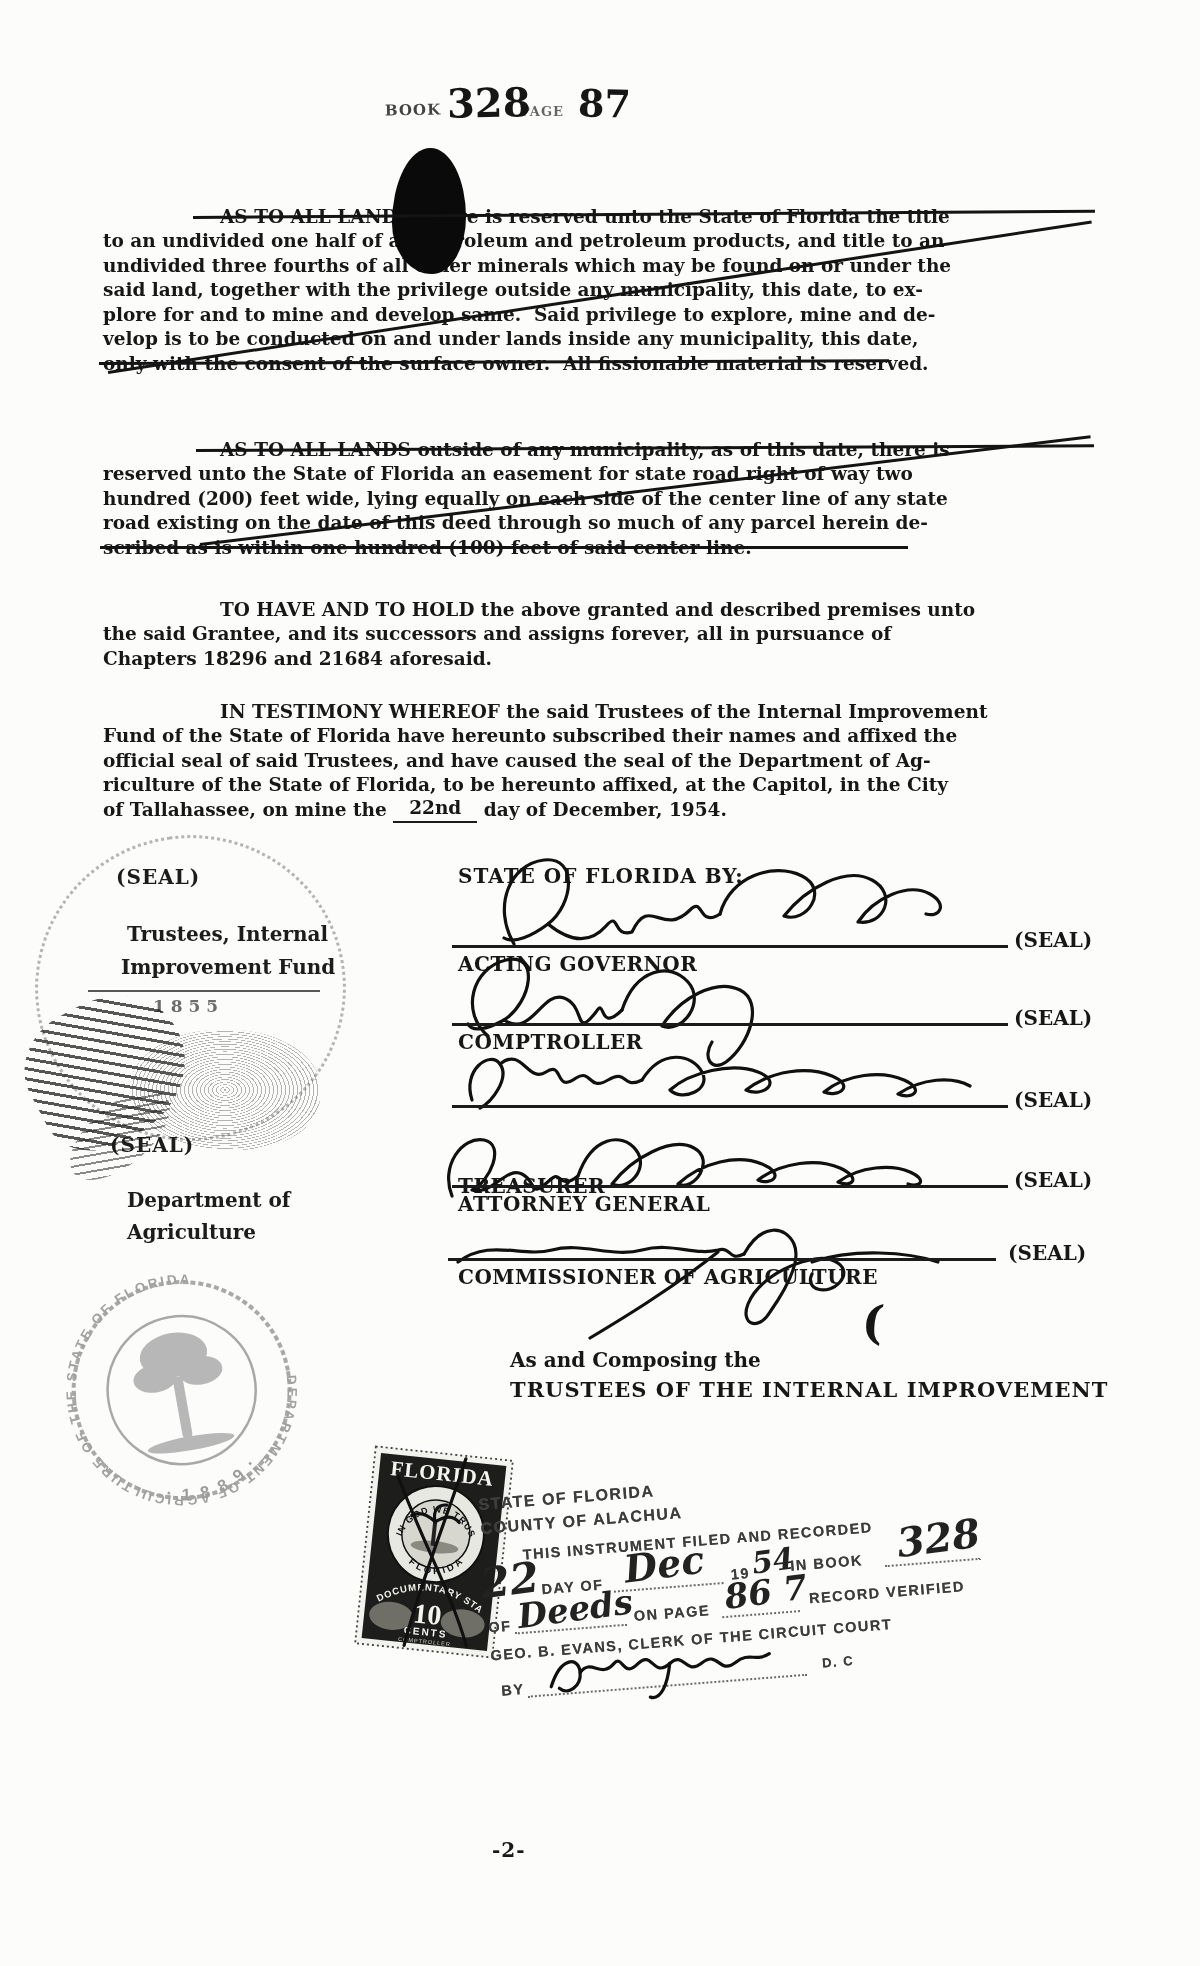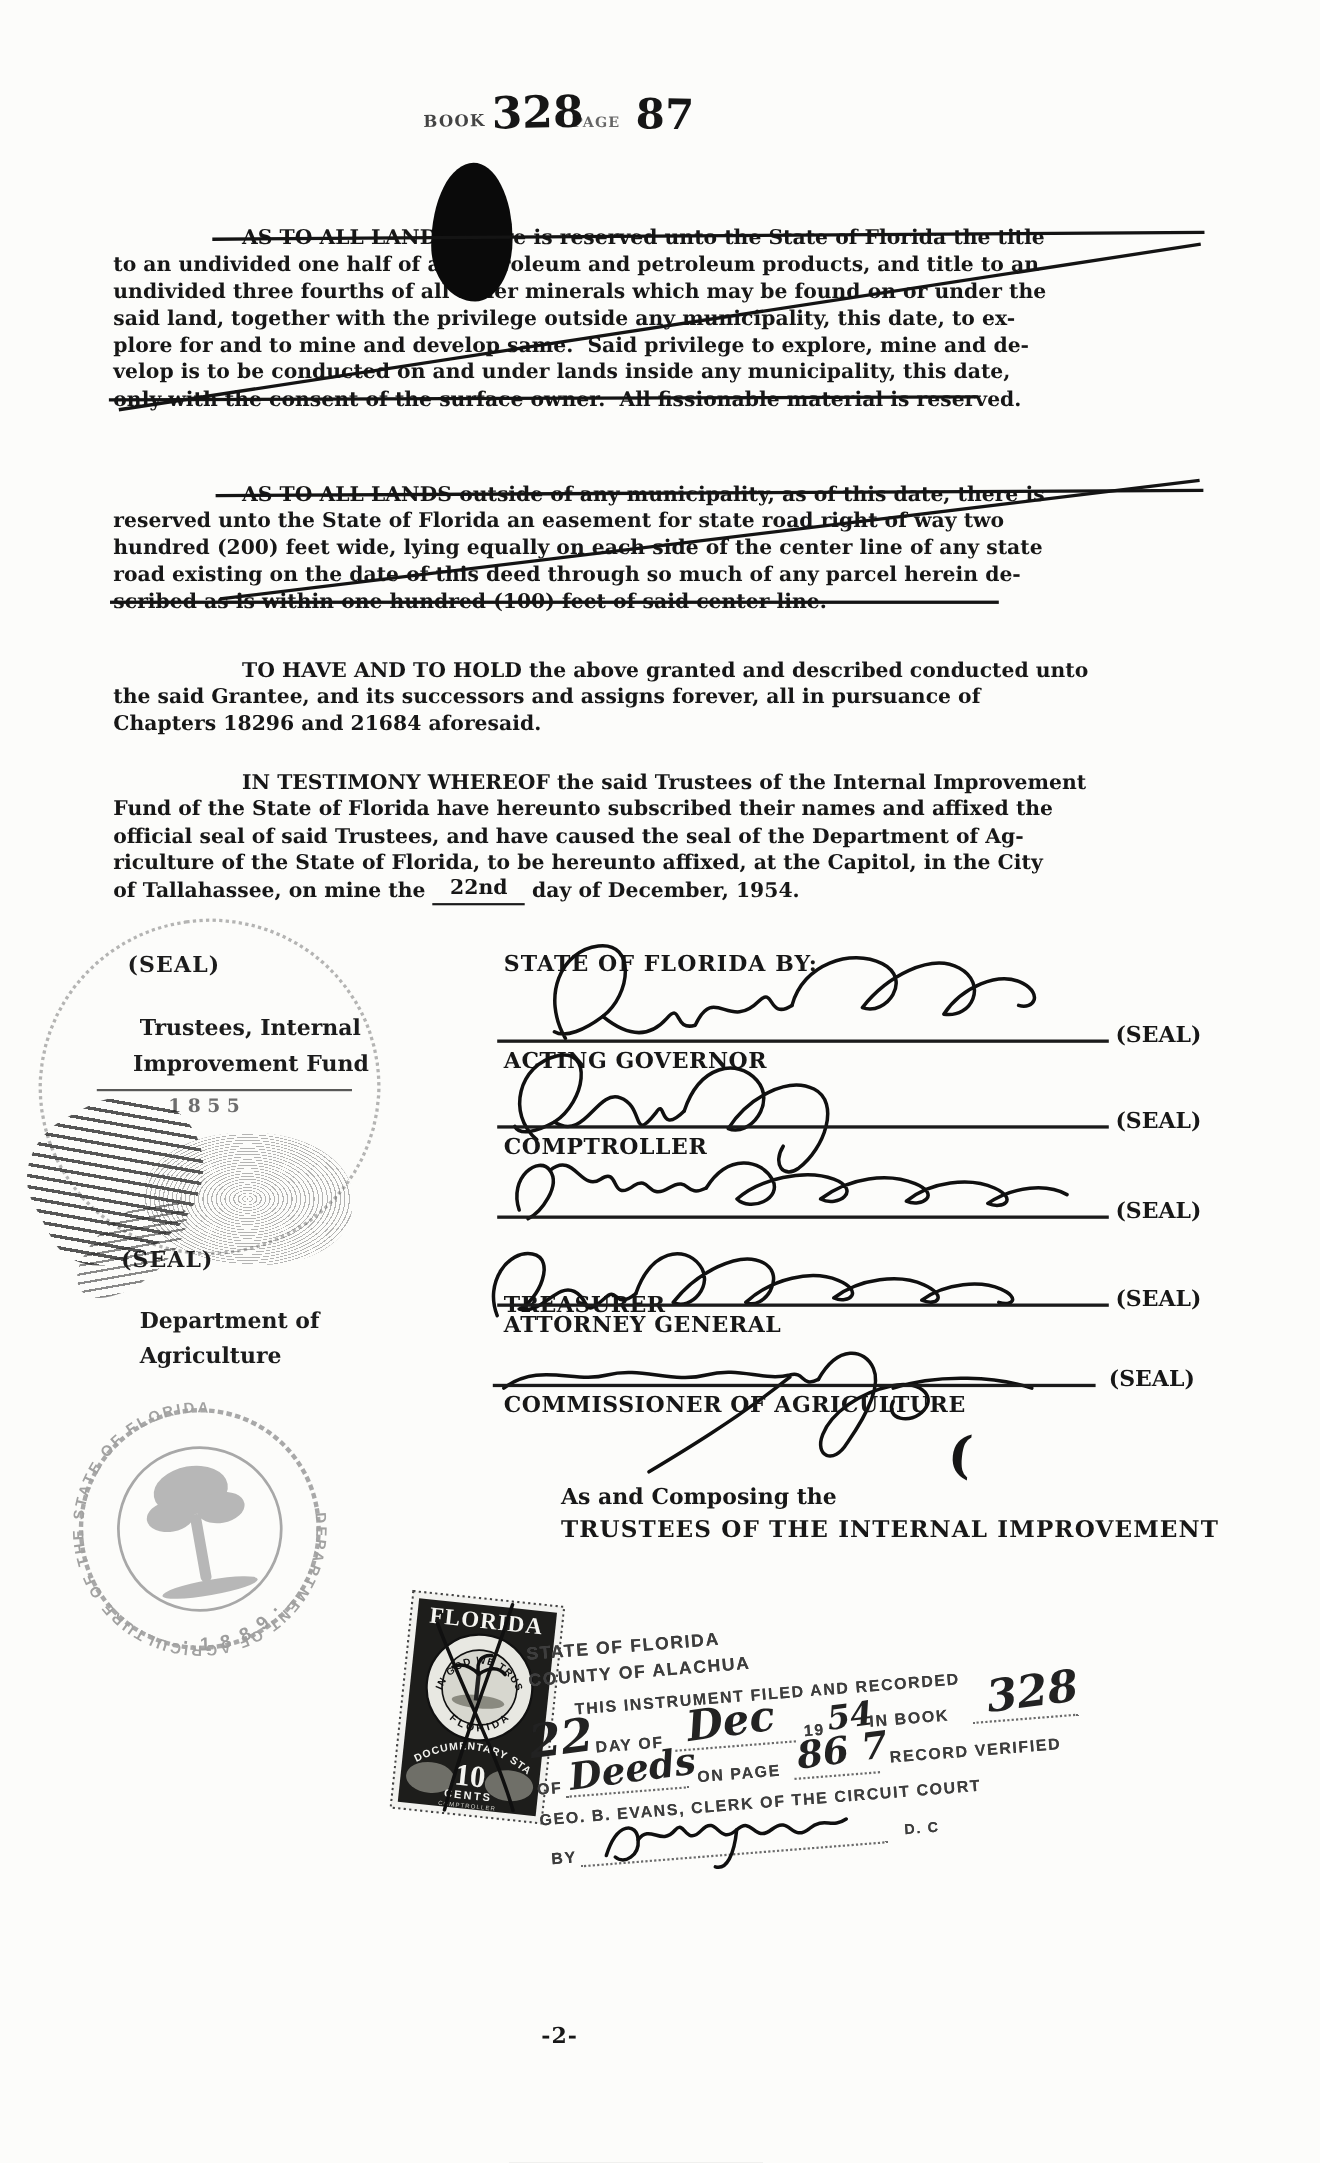--- a/index.html
+++ b/index.html
@@ -55,21 +55,21 @@
   <div class="tx" style="left:220px;top:438px;">AS TO ALL LANDS outside of any municipality, as of this date, there is</div>
   <div class="tx" style="left:103px;top:462px;">reserved unto the State of Florida an easement for state road right of way two</div>
   <div class="tx" style="left:103px;top:487px;">hundred (200) feet wide, lying equally on each side of the center line of any state</div>
   <div class="tx" style="left:103px;top:511px;">road existing on the date of this deed through so much of any parcel herein de-</div>
   <div class="tx" style="left:103px;top:536px;">scribed as is within one hundred (100) feet of said center line.</div>
 
   <div class="strike" style="left:196px;top:449px;width:898px;transform:rotate(-0.3deg);"></div>
   <div class="strike" style="left:100px;top:546px;width:808px;"></div>
   <div class="strike" style="left:200px;top:543px;width:897px;transform:rotate(-6.9deg);height:2.5px;"></div>
 
-  <div class="tx" style="left:220px;top:598px;">TO HAVE AND TO HOLD the above granted and described conducted unto</div>
+  <div class="tx" style="left:220px;top:598px;">TO HAVE AND TO HOLD the above granted and described premises unto</div>
   <div class="tx" style="left:103px;top:622px;">the said Grantee, and its successors and assigns forever, all in pursuance of</div>
   <div class="tx" style="left:103px;top:647px;">Chapters 18296 and 21684 aforesaid.</div>
 
   <div class="tx" style="left:220px;top:700px;">IN TESTIMONY WHEREOF the said Trustees of the Internal Improvement</div>
   <div class="tx" style="left:103px;top:724px;">Fund of the State of Florida have hereunto subscribed their names and affixed the</div>
   <div class="tx" style="left:103px;top:749px;">official seal of said Trustees, and have caused the seal of the Department of Ag-</div>
   <div class="tx" style="left:103px;top:773px;">riculture of the State of Florida, to be hereunto affixed, at the Capitol, in the City</div>
   <div class="tx" style="left:103px;top:798px;"><span>of Tallahassee, on mine the </span><span class="fillin">22nd</span><span> day of December, 1954.</span></div>
 
   <div class="dotcircle" style="left:35px;top:835px;width:305px;height:300px;transform:rotate(-8deg);"></div>

